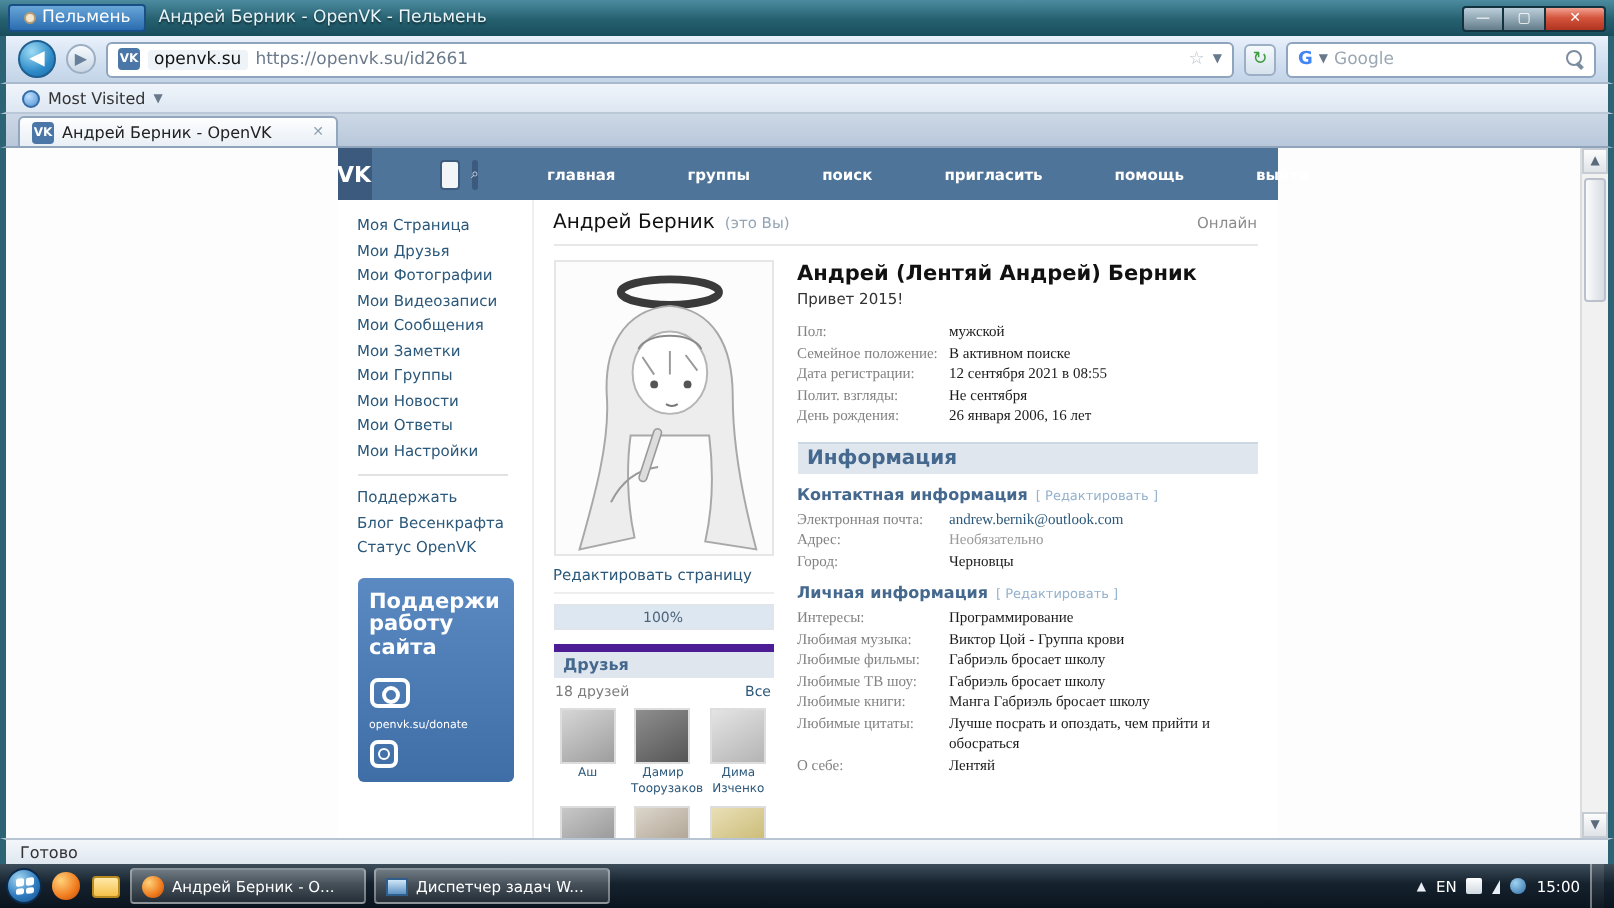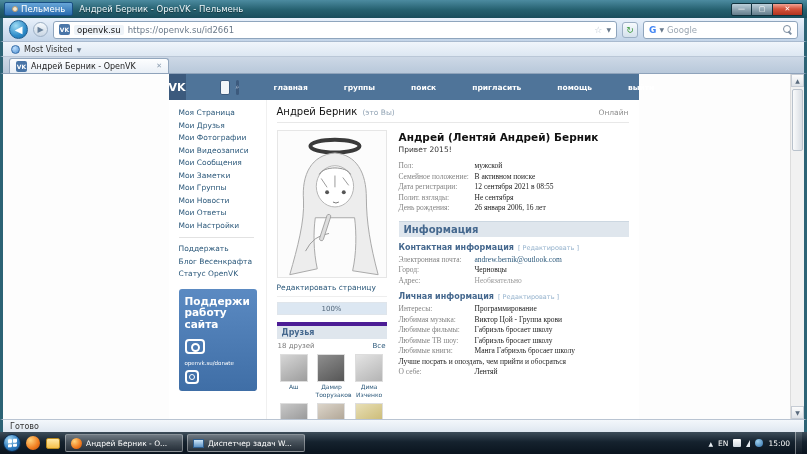--- a/index.html
+++ b/index.html
@@ -328,26 +328,26 @@
 
               <div class="sub-head">
                 <span class="sub-title">Контактная информация</span>
                 <a class="edit-small" href="#">[ Редактировать ]</a>
               </div>
               <div class="irow">
                   <span class="lbl">Электронная почта:</span>
                   <span class="val link">andrew.bernik@outlook.com</span>
                 </div>
               <div class="irow">
+                  <span class="lbl">Адрес:</span>
+                  <span class="val muted">Необязательно</span>
+                </div>
+              <div class="irow">
                   <span class="lbl">Город:</span>
                   <span class="val">Черновцы</span>
-                </div>
-              <div class="irow">
-                  <span class="lbl">Адрес:</span>
-                  <span class="val muted">Необязательно</span>
                 </div>
 
               <div class="sub-head" style="margin-top:6px;">
                 <span class="sub-title">Личная информация</span>
                 <a class="edit-small" href="#">[ Редактировать ]</a>
               </div>
               <div class="irow">
                   <span class="lbl">Интересы:</span>
                   <span class="val">Программирование</span>
                 </div>
@@ -361,20 +361,21 @@
                 </div>
               <div class="irow">
                   <span class="lbl">Любимые ТВ шоу:</span>
                   <span class="val">Габриэль бросает школу</span>
                 </div>
               <div class="irow">
                   <span class="lbl">Любимые книги:</span>
                   <span class="val">Манга Габриэль бросает школу</span>
                 </div>
               <div class="irow">
+                  <span class="lbl">Любимые цитаты:</span>
                   <span class="val">Лучше посрать и опоздать, чем прийти и обосраться</span>
                 </div>
               <div class="irow">
                   <span class="lbl">О себе:</span>
                   <span class="val">Лентяй</span>
                 </div>
 
             </div>
           </div>
         </div>

